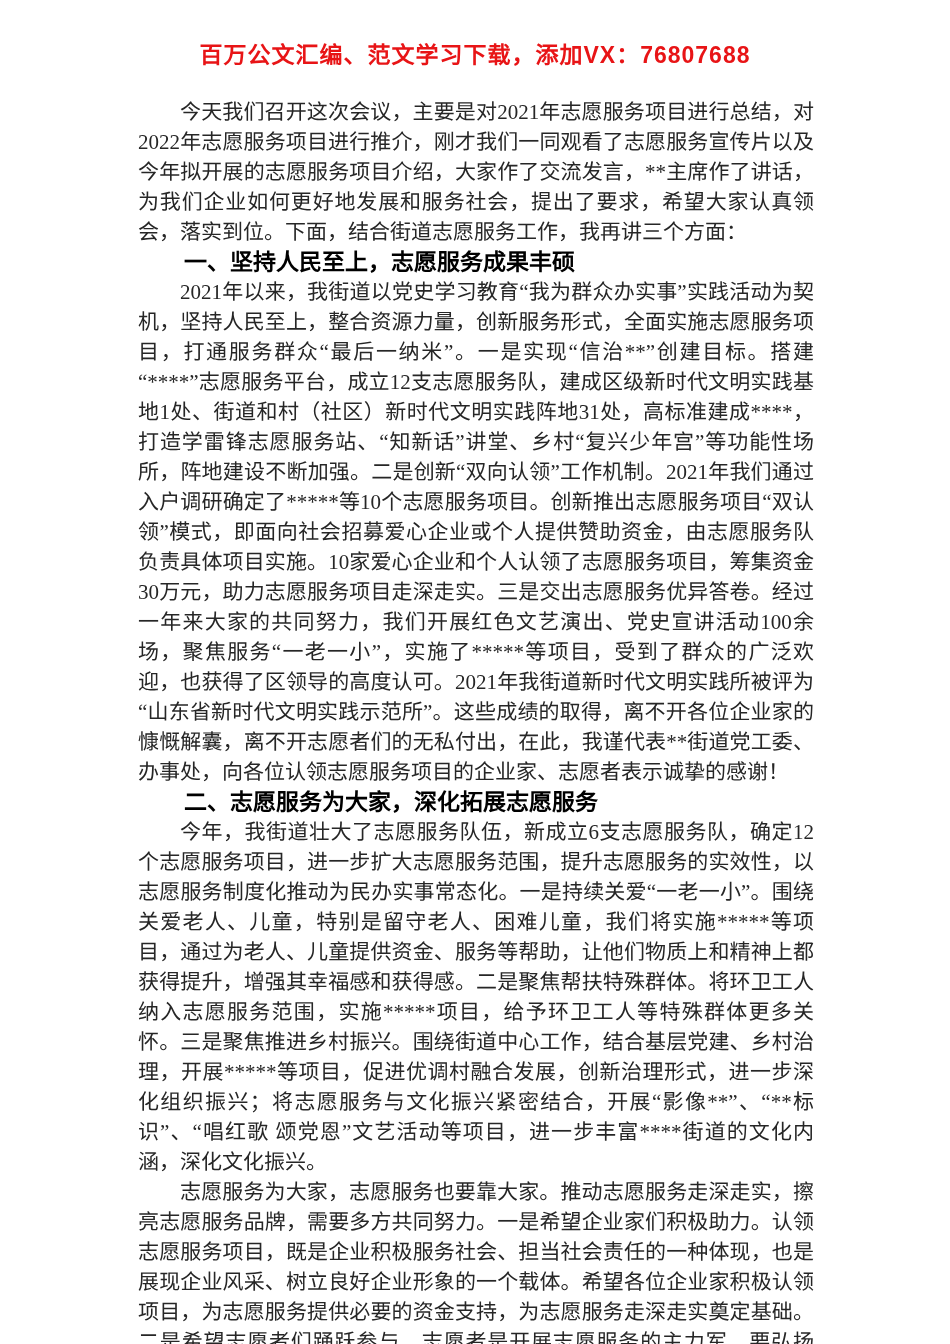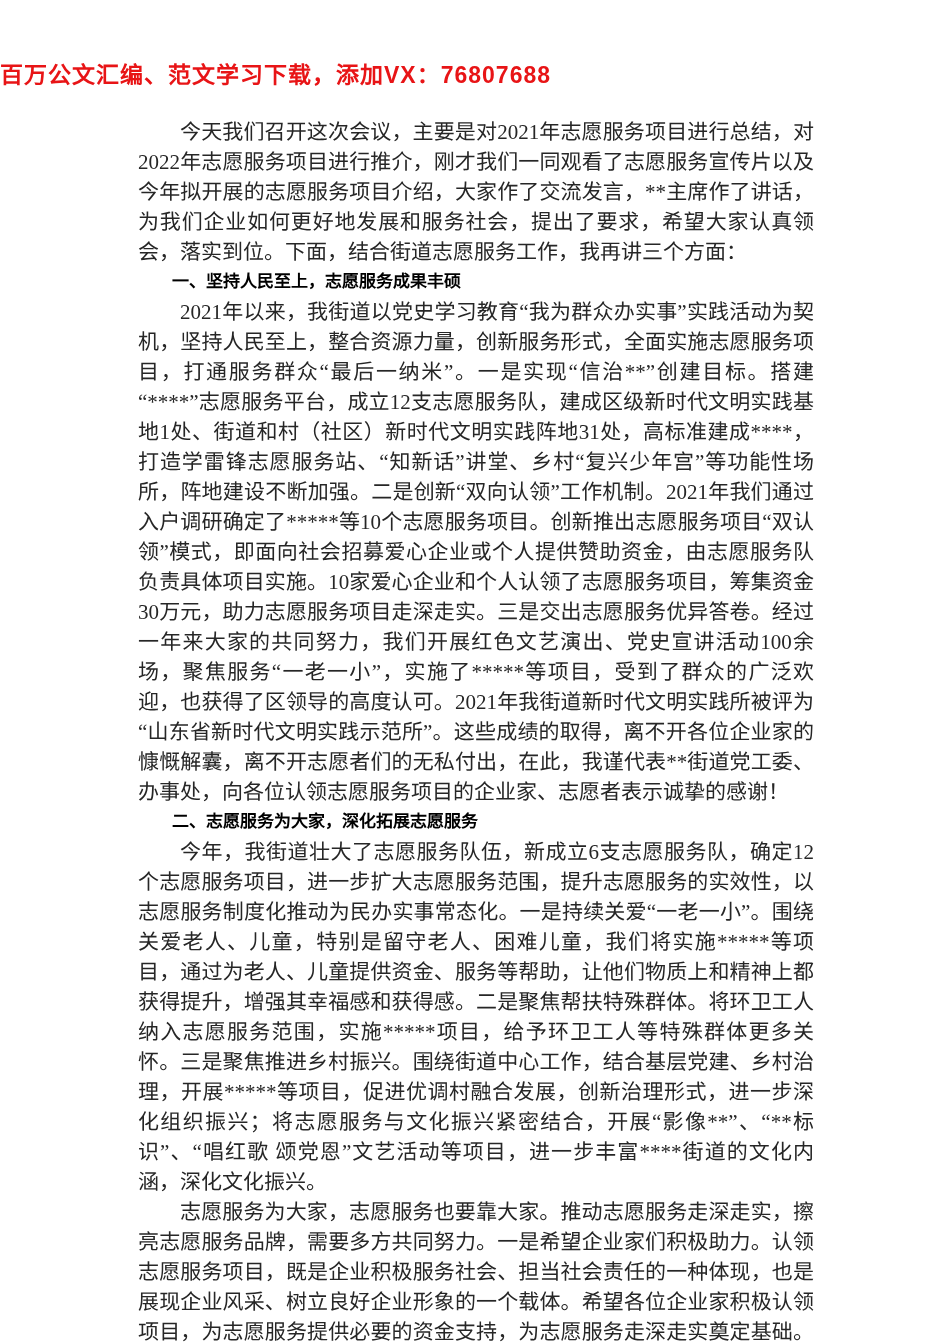--- a/index.html
+++ b/index.html
@@ -8,22 +8,22 @@
     background: #ffffff;
   }
   .page {
     position: relative;
     width: 950px;
     height: 1344px;
     background: #ffffff;
     overflow: hidden;
   }
   .promo-header {
-    padding-top: 56px;
-    text-align: left;
+    padding-top: 36px;
+    text-align: center;
     font-family: "Liberation Sans", "DejaVu Sans", sans-serif;
     font-weight: bold;
     font-size: 23px;
     letter-spacing: 1px;
     color: #e81416;
   }
   .doc-body {
     width: 676px;
     margin-left: 138px;
     margin-top: 27px;
@@ -35,21 +35,21 @@
   }
   .para {
     margin: 0;
     text-indent: 2em;
   }
   .heading {
     margin: 0;
     text-indent: 2em;
     font-family: "Liberation Sans", "DejaVu Sans", sans-serif;
     font-weight: bold;
-    font-size: 17px;
+    font-size: 23px;
     line-height: 30px;
     color: #000000;
   }
 </style>
 </head>
 <body>
 
 <div class="page">
 
   <div class="promo-header" style="color: rgb(232, 20, 22);">百万公文汇编、范文学习下载，添加VX：76807688</div>

